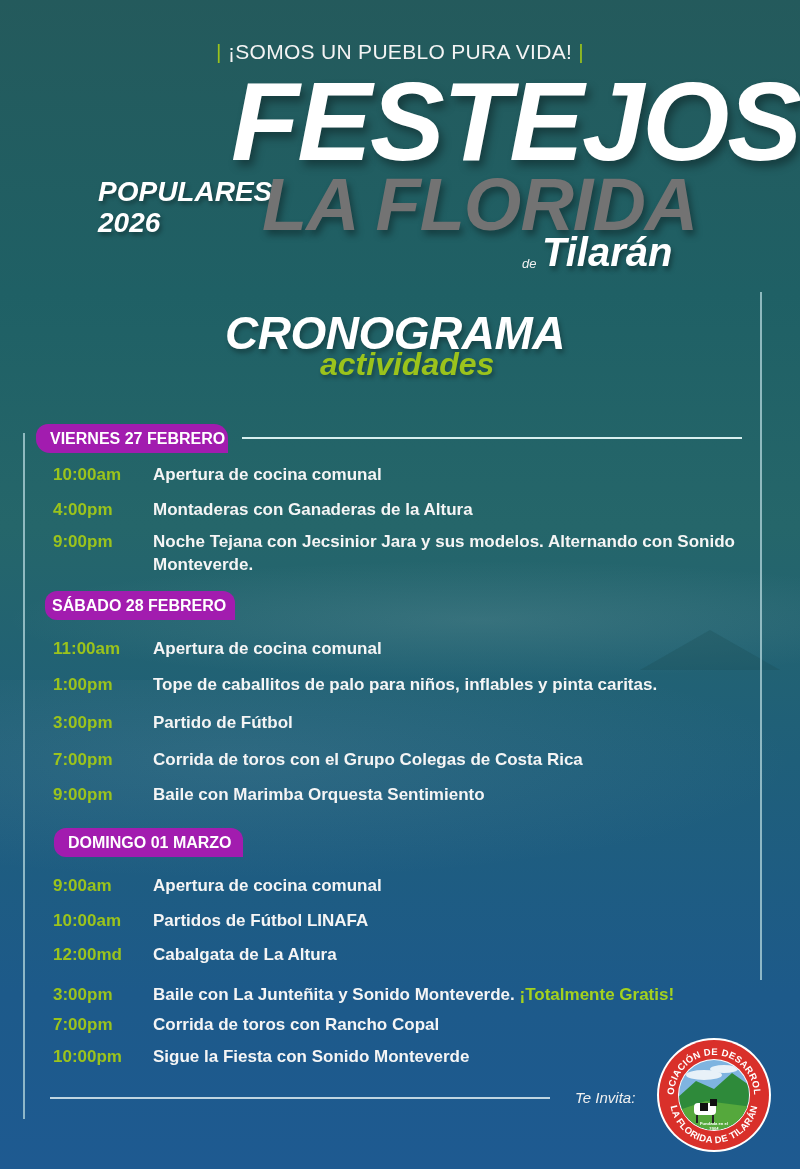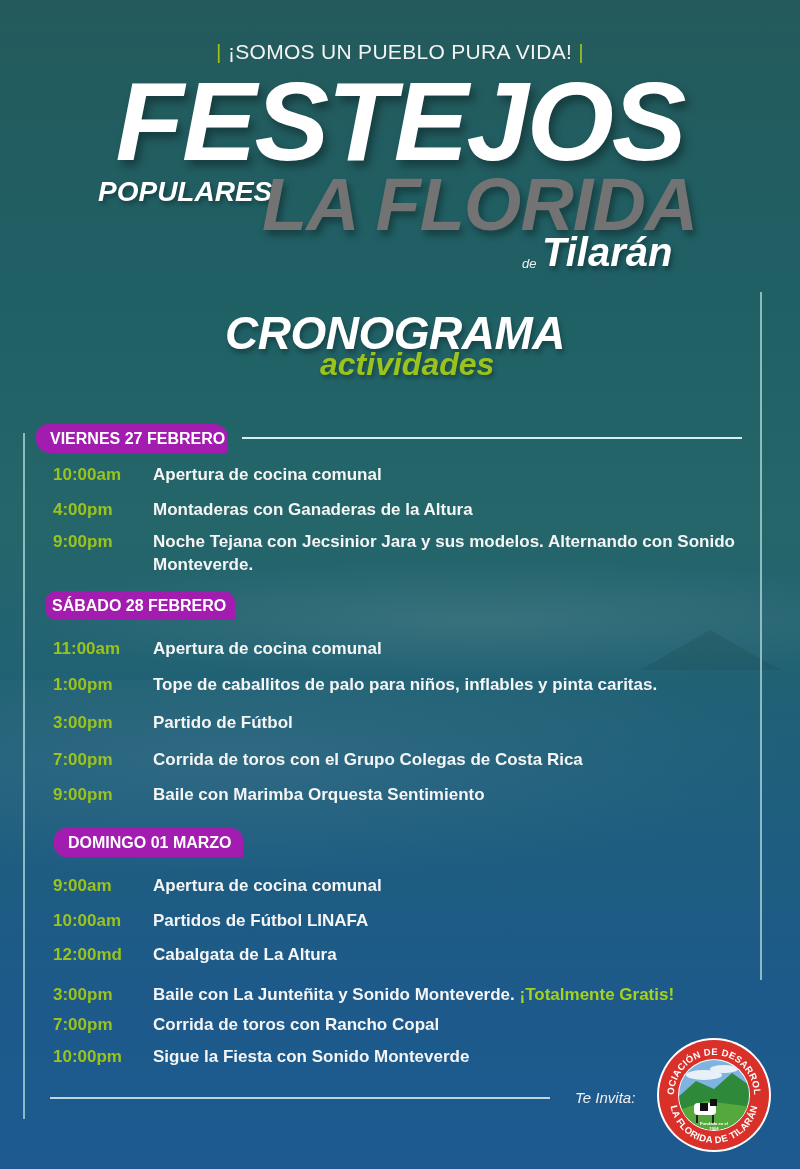--- a/index.html
+++ b/index.html
@@ -15,21 +15,21 @@
   .mist2 { position: absolute; left: 0; top: 680px; width: 800px; height: 200px;
     background: radial-gradient(ellipse at 30% 40%, rgba(140,170,180,0.14), rgba(0,0,0,0) 70%); }
   .mountain { position: absolute; left: 640px; top: 630px; width: 0; height: 0;
     border-left: 70px solid transparent; border-right: 70px solid transparent;
     border-bottom: 40px solid rgba(30,80,90,0.35); }
 
   .tagline { position: absolute; top: 40px; left: 0; width: 800px; text-align: center;
     font-size: 21px; letter-spacing: 0.3px; color: #f4f4f4; font-weight: 400; }
   .tagline .bar { color: #9bc31c; font-weight: 400; }
 
-  .festejos { position: absolute; top: 60px; left: 0; width: 800px; text-align: center;
+  .festejos { position: absolute; top: 60px; left: 0; width: 800px; text-align: right;
     font-size: 112px; font-weight: 900; font-style: italic; letter-spacing: -2px;
     color: #ffffff; text-shadow: 4px 6px 8px rgba(0,0,0,0.35); line-height: 1.1; }
   .populares { position: absolute; top: 176px; left: 98px; width: 165px; 
     font-size: 28px; font-weight: 900; font-style: italic; line-height: 31px; color: #fff;
     text-shadow: 2px 3px 4px rgba(0,0,0,0.35); }
   .laflorida { position: absolute; top: 168px; left: 262px; font-size: 74px; font-weight: 900;
     font-style: italic; color: #737373; letter-spacing: -1px; line-height: 1;
     text-shadow: 3px 5px 7px rgba(0,0,0,0.35); }
   .de { position: absolute; top: 256px; left: 522px; font-size: 13px; color: #f0f0f0; font-style: italic; }
   .tilaran { position: absolute; top: 230px; left: 542px; font-size: 40px; font-weight: 700;
@@ -71,20 +71,21 @@
 
 <div class="tagline">
   <span class="bar">|</span>
   <span>¡SOMOS UN PUEBLO PURA VIDA!</span>
   <span class="bar">|</span>
 </div>
 
 <div class="festejos">FESTEJOS</div>
 <div class="populares">
   <div>POPULARES</div>
+  <div>2026</div>
 </div>
 <div class="laflorida">LA FLORIDA</div>
 <div class="de">de</div>
 <div class="tilaran">Tilarán</div>
 
 <div class="crono">CRONOGRAMA</div>
 <div class="actividades">actividades</div>
 
 <div class="vline-left"></div>
 <div class="vline-right"></div>

